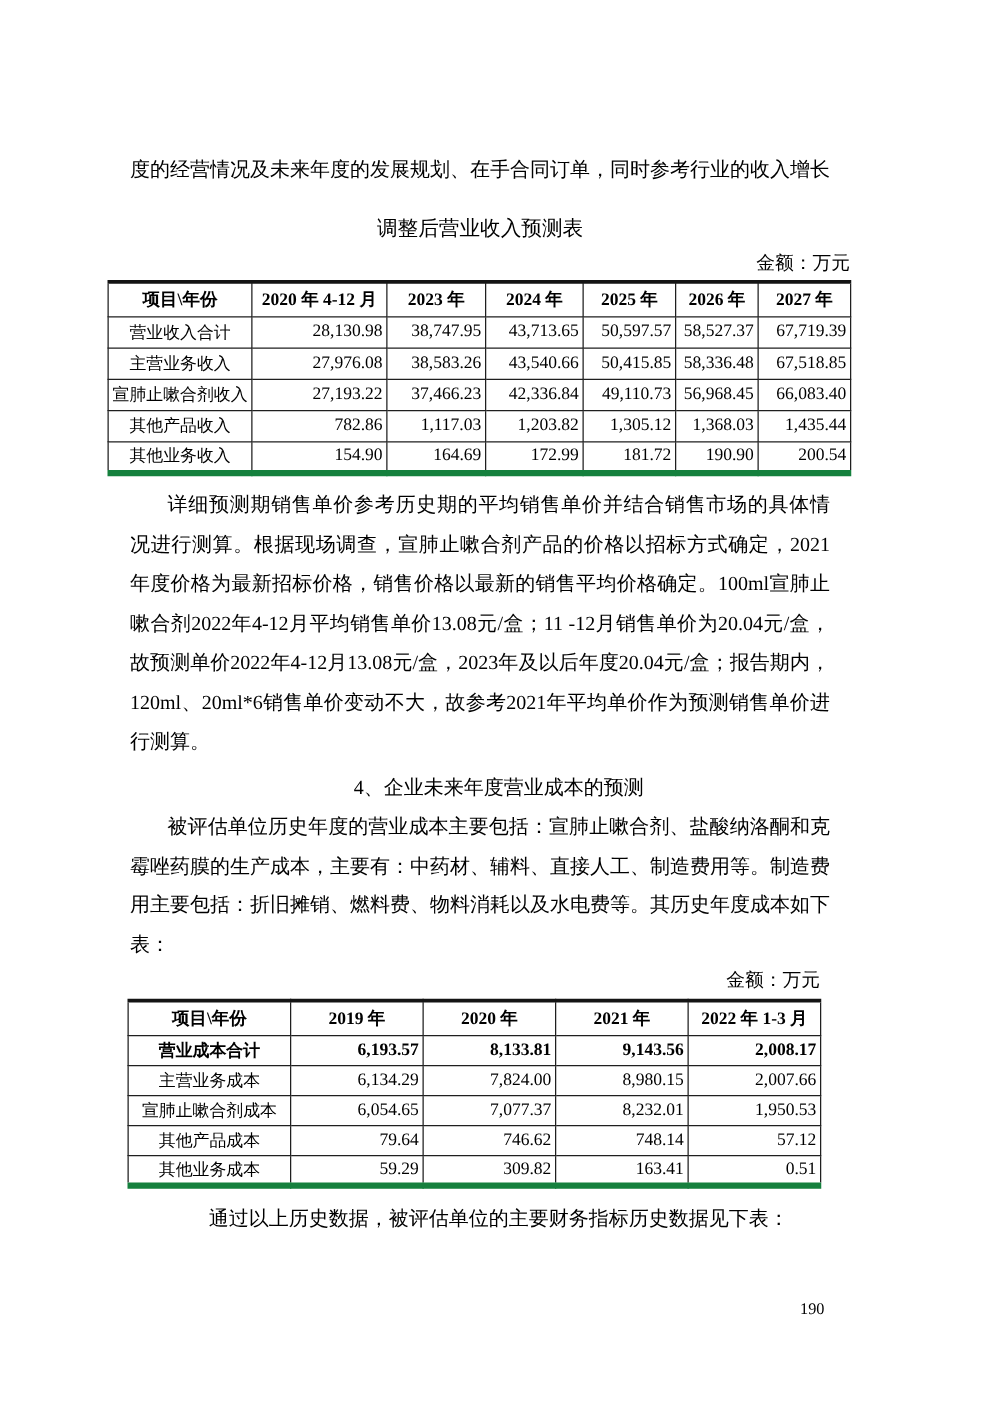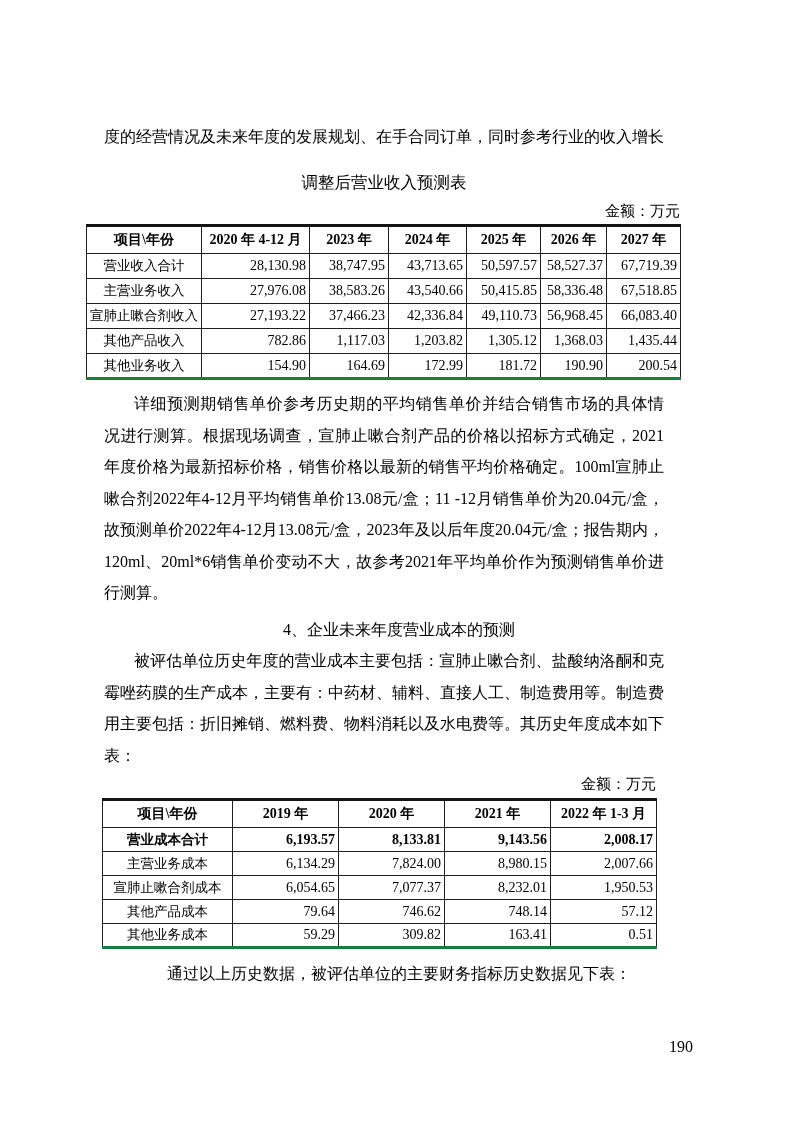--- a/index.html
+++ b/index.html
@@ -27,21 +27,21 @@
 
   .tbl-title { font-size: 16.5px; line-height: 31.5px; text-align: center; margin-top: 14px; }
   .unit { font-size: 15px; line-height: 21px; text-align: right; }
   .unit1 { margin-top: 3px; margin-right: -16px; }
   .unit2 { margin-top: 3px; margin-right: 8px; }
 
   table.tbl {
     border-collapse: collapse;
     table-layout: fixed;
     border-top: 3px solid #141414;
-    border-bottom: 3px solid #15803d;
+    border-bottom: 5px solid #15803d;
   }
   .tbl td {
     border: 1px solid #1f1f1f;
     font-size: 14px;
     padding: 0 2px;
     height: 25px;
     white-space: nowrap;
     overflow: hidden;
     vertical-align: middle;
   }
@@ -53,21 +53,21 @@
   .tbl1 { width: 594px; margin-left: -18px; margin-top: 2px; }
   .tbl2 { width: 554px; margin-left: -2px; margin-top: 3px; }
   .tbl2 td { height: 24px; }
   .tbl3 { width: 554px; margin-left: -2px; margin-top: 2px; border-bottom: 4px double #141414; }
   .tbl3 tr.hdr td { height: 32px; }
 
   .para2 { margin-top: 8px; }
   .heading { margin-top: 5px; }
   .closing { margin-top: 9px; }
 
-  .pageno { position: absolute; left: 669px; top: 1038px; font-size: 16px; line-height: 18px; }
+  .pageno { position: absolute; left: 640px; top: 1038px; font-size: 13px; line-height: 18px; }
 </style>
 </head>
 <body>
 
 <div class="page">
   <div class="content">
 
     <div class="para">
       <div class="ln jl">度的经营情况及未来年度的发展规划、在手合同订单，同时参考行业的收入增长</div>
     </div>

